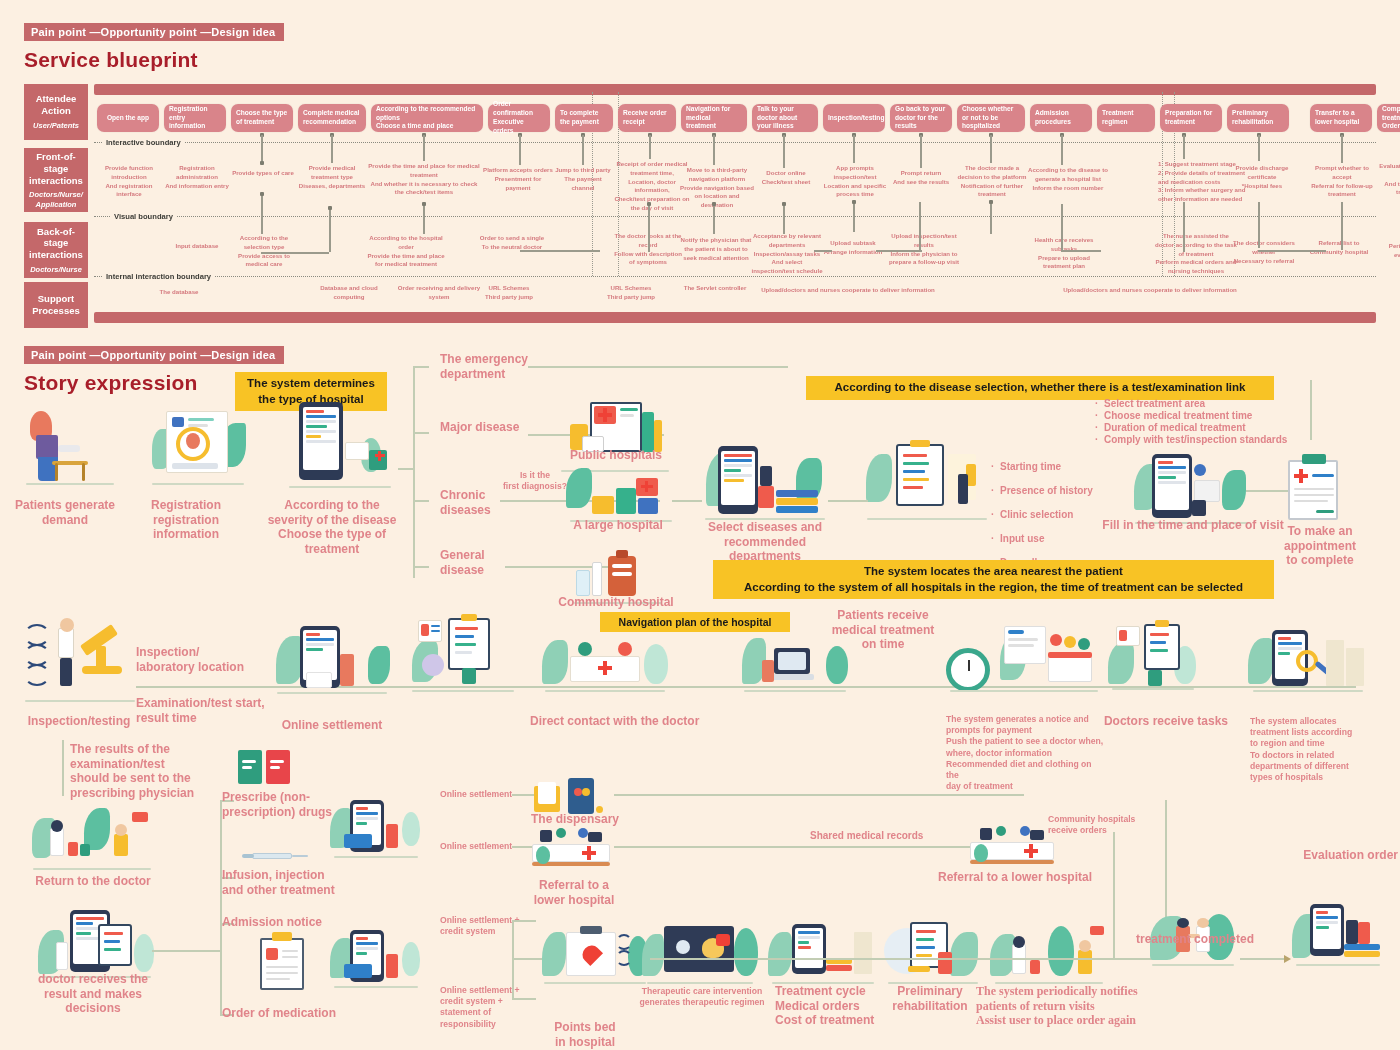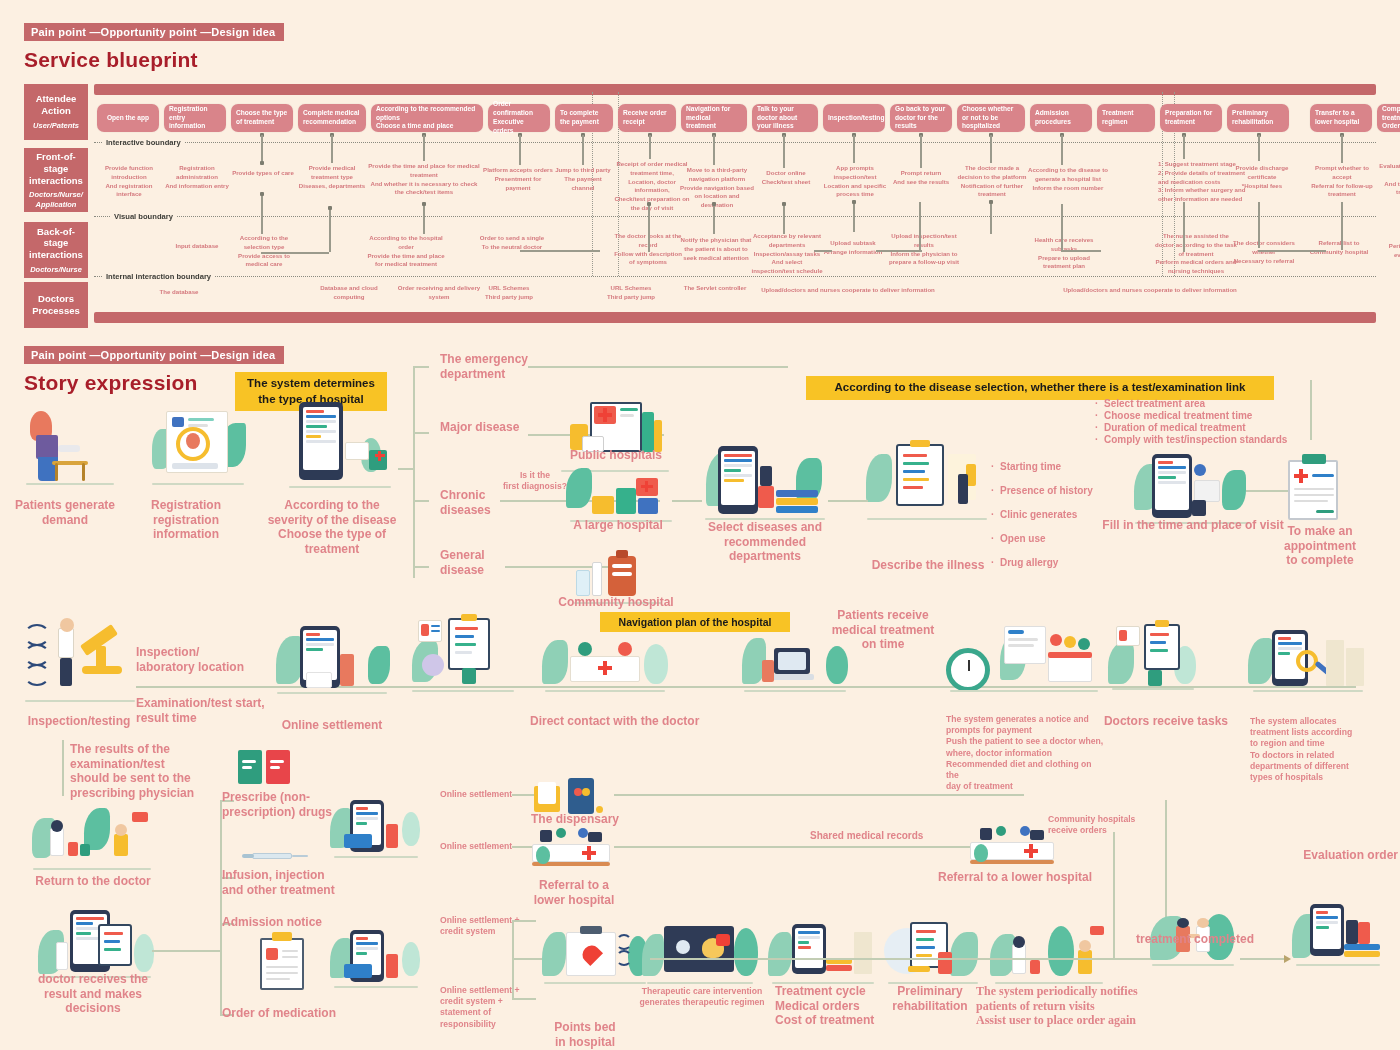--- a/index.html
+++ b/index.html
@@ -188,21 +188,21 @@
 interactions</div>
         <div class="rl-sub" style="white-space:pre-line;">Doctors/Nurse/
 Application</div>
       </div>
       <div class="rowlabel" style="top:138px;height:56px;">
         <div class="rl-main" style="white-space:pre-line;">Back-of-stage
 interactions</div>
         <div class="rl-sub" style="white-space:pre-line;">Doctors/Nurse</div>
       </div>
       <div class="rowlabel" style="top:198px;height:46px;">
-        <div class="rl-main" style="white-space:pre-line;">Doctors
+        <div class="rl-main" style="white-space:pre-line;">Support
 Processes</div>
       </div>
 
       <div class="boundary" style="top:58px;"></div>
       <div class="boundary-lbl" style="left:78px;top:58px;">Interactive boundary</div>
 
       <div class="boundary" style="top:132px;"></div>
       <div class="boundary-lbl" style="left:86px;top:132px;">Visual boundary</div>
 
       <div class="boundary" style="top:192px;"></div>
@@ -589,22 +589,22 @@
     </div>
     <div class="rectfig" style="left:86px;top:14px;width:28px;height:46px;background:#fdf3dc;"></div>
     <div class="rectfig" style="left:104px;top:24px;width:10px;height:22px;background:#f6bd2e;"></div>
     <div class="rectfig" style="left:96px;top:34px;width:10px;height:30px;background:#2f3b56;"></div>
     <div class="ground"></div>
   </div>
   <div class="cap c" style="left:855px;top:518px;width:146px;margin-top:40px;">Describe the illness</div>
 
   <div class="cap sm" style="left:1000px;top:461px;">Starting time</div>
   <div class="cap sm" style="left:1000px;top:485px;">Presence of history</div>
-  <div class="cap sm" style="left:1000px;top:509px;">Clinic generates</div>
-  <div class="cap sm" style="left:1000px;top:533px;">Open use</div>
+  <div class="cap sm" style="left:1000px;top:509px;">Clinic selection</div>
+  <div class="cap sm" style="left:1000px;top:533px;">Input use</div>
   <div class="cap sm" style="left:1000px;top:557px;">Drug allergy</div>
   <div class="cap sm" style="left:991px;top:461px;">·</div>
   <div class="cap sm" style="left:991px;top:485px;">·</div>
   <div class="cap sm" style="left:991px;top:509px;">·</div>
   <div class="cap sm" style="left:991px;top:533px;">·</div>
   <div class="cap sm" style="left:991px;top:557px;">·</div>
 
   <div class="cap sm" style="left:1104px;top:398px;">Select treatment area</div>
   <div class="cap sm" style="left:1104px;top:410px;">Choose medical treatment time</div>
   <div class="cap sm" style="left:1104px;top:422px;">Duration of medical treatment</div>
@@ -647,20 +647,22 @@
     <div class="rectfig" style="left:30px;top:22px;width:22px;height:3px;background:#2f80c9;"></div>
     <div class="rectfig" style="left:12px;top:36px;width:40px;height:2px;background:#ddd;"></div>
     <div class="rectfig" style="left:12px;top:42px;width:40px;height:2px;background:#ddd;"></div>
     <div class="rectfig" style="left:12px;top:48px;width:34px;height:2px;background:#ddd;"></div>
     <div class="rectfig" style="left:34px;top:58px;width:18px;height:3px;background:#2f9d7e;"></div>
   </div>
   <div class="cap c" style="left:1272px;top:524px;width:96px;white-space:pre-line;">To make an
 appointment
 to complete</div>
 
+  <div class="hilite" style="left:713px;top:560px;width:561px;text-align:center;white-space:pre-line;">The system locates the area nearest the patient
+According to the system of all hospitals in the region, the time of treatment can be selected</div>
 
   <div class="hilite sm" style="left:600px;top:612px;width:190px;text-align:center;">Navigation plan of the hospital</div>
 
   <div class="ill" style="left:20px;top:616px;width:120px;height:86px;">
     <div class="dna" style="left:4px;top:8px;width:26px;height:22px;"></div>
     <div class="dna" style="left:4px;top:28px;width:26px;height:22px;"></div>
     <div class="dna" style="left:4px;top:48px;width:26px;height:22px;"></div>
     <div class="rectfig" style="left:38px;top:12px;width:16px;height:30px;background:#fff;border:1px solid #dcd5c6;"></div>
     <div class="circlefig" style="left:40px;top:2px;width:14px;height:14px;background:#f0c7a0;"></div>
     <div class="rectfig" style="left:40px;top:42px;width:12px;height:28px;background:#2f3b56;"></div>

